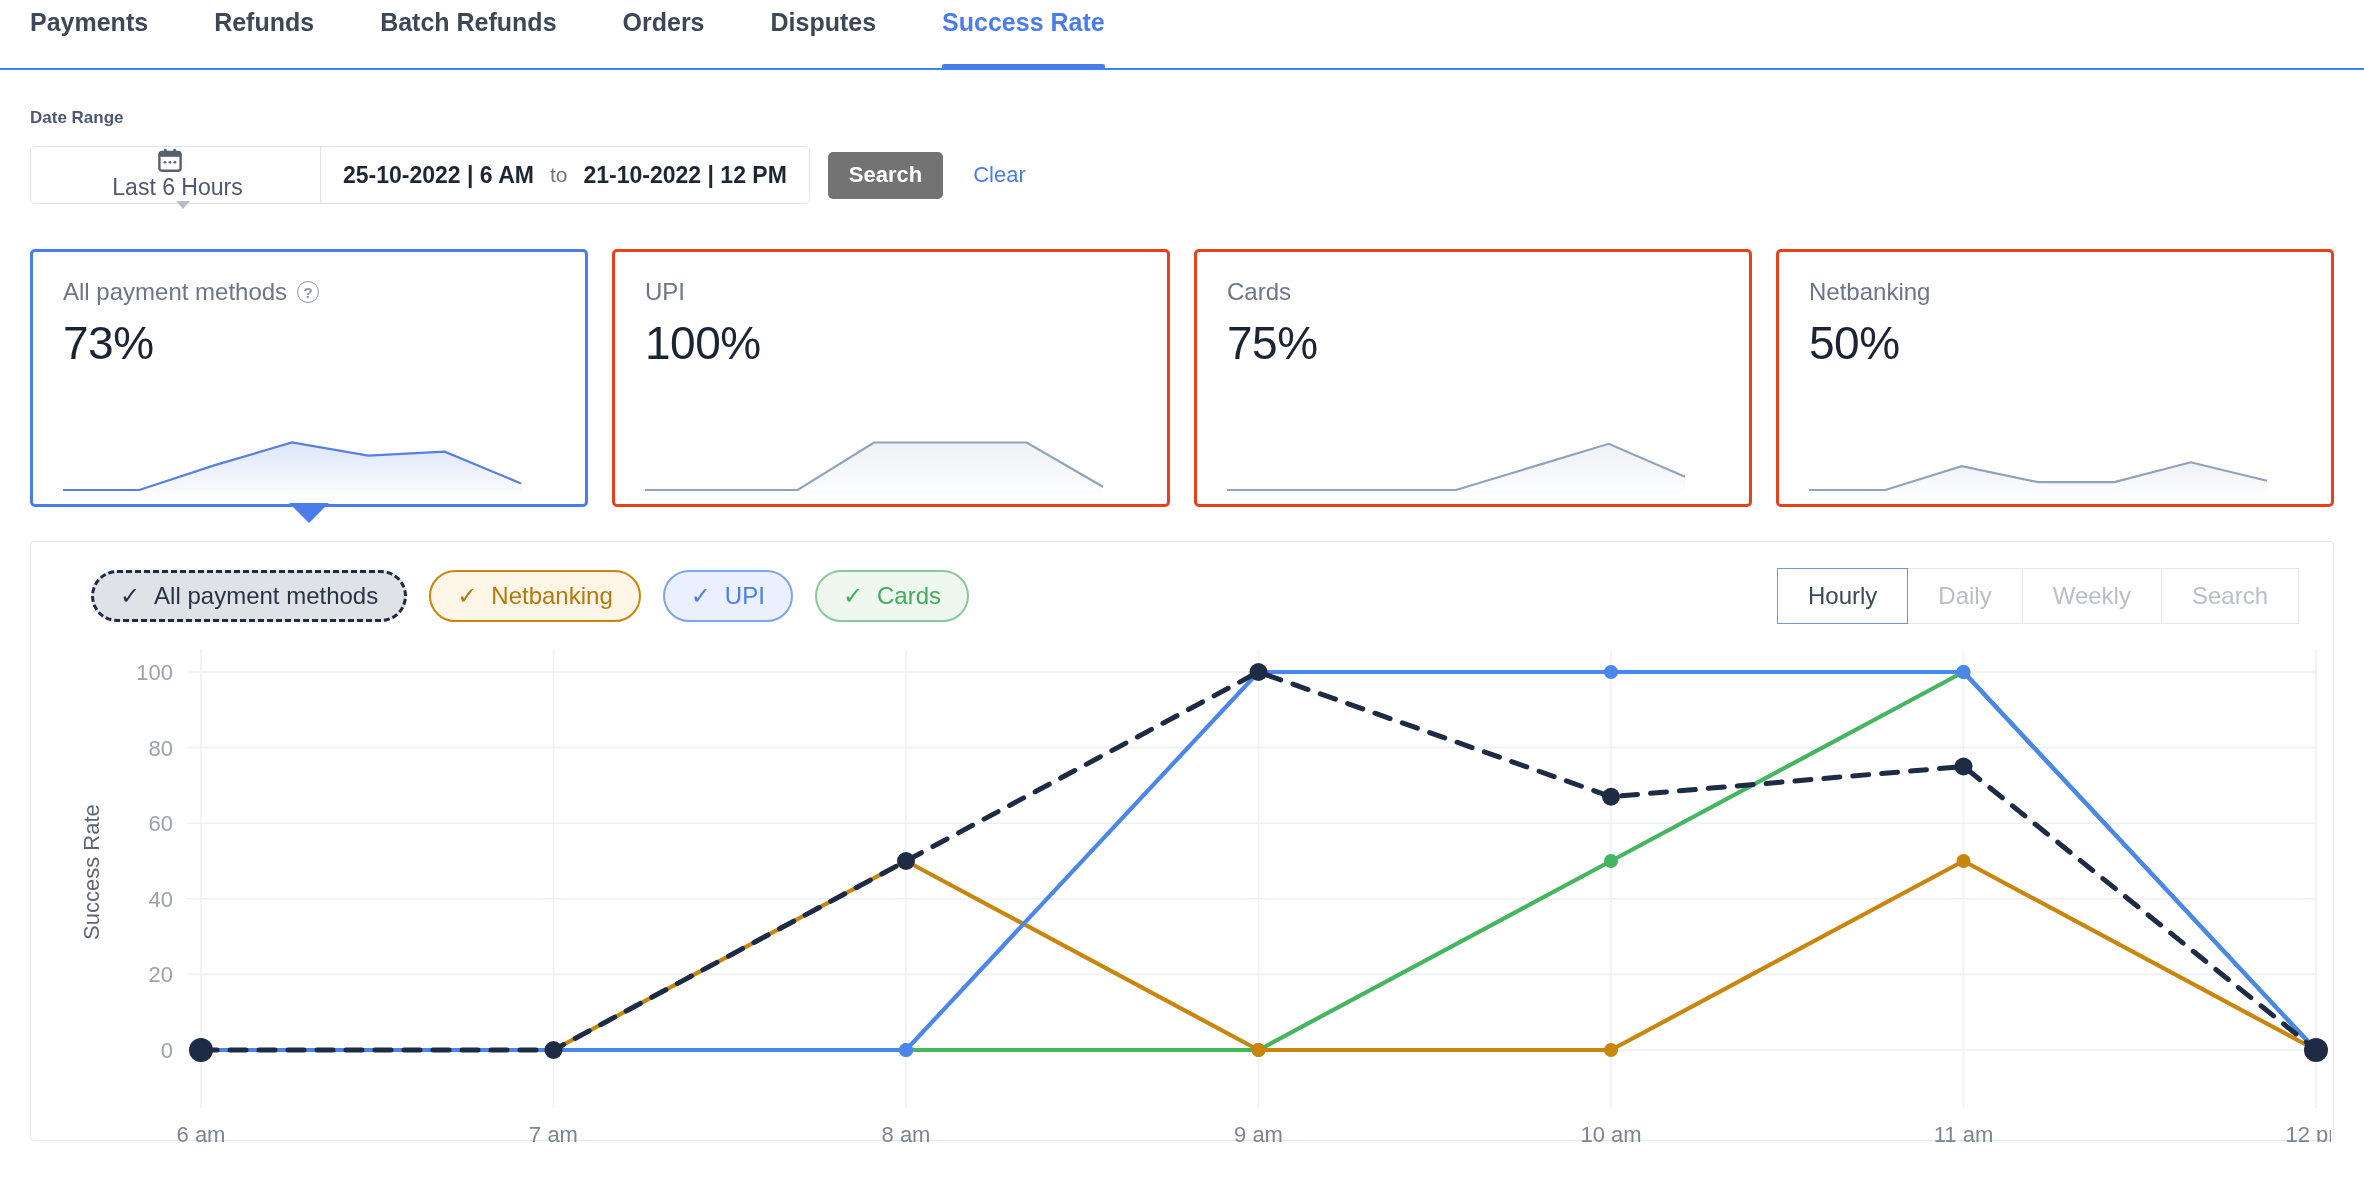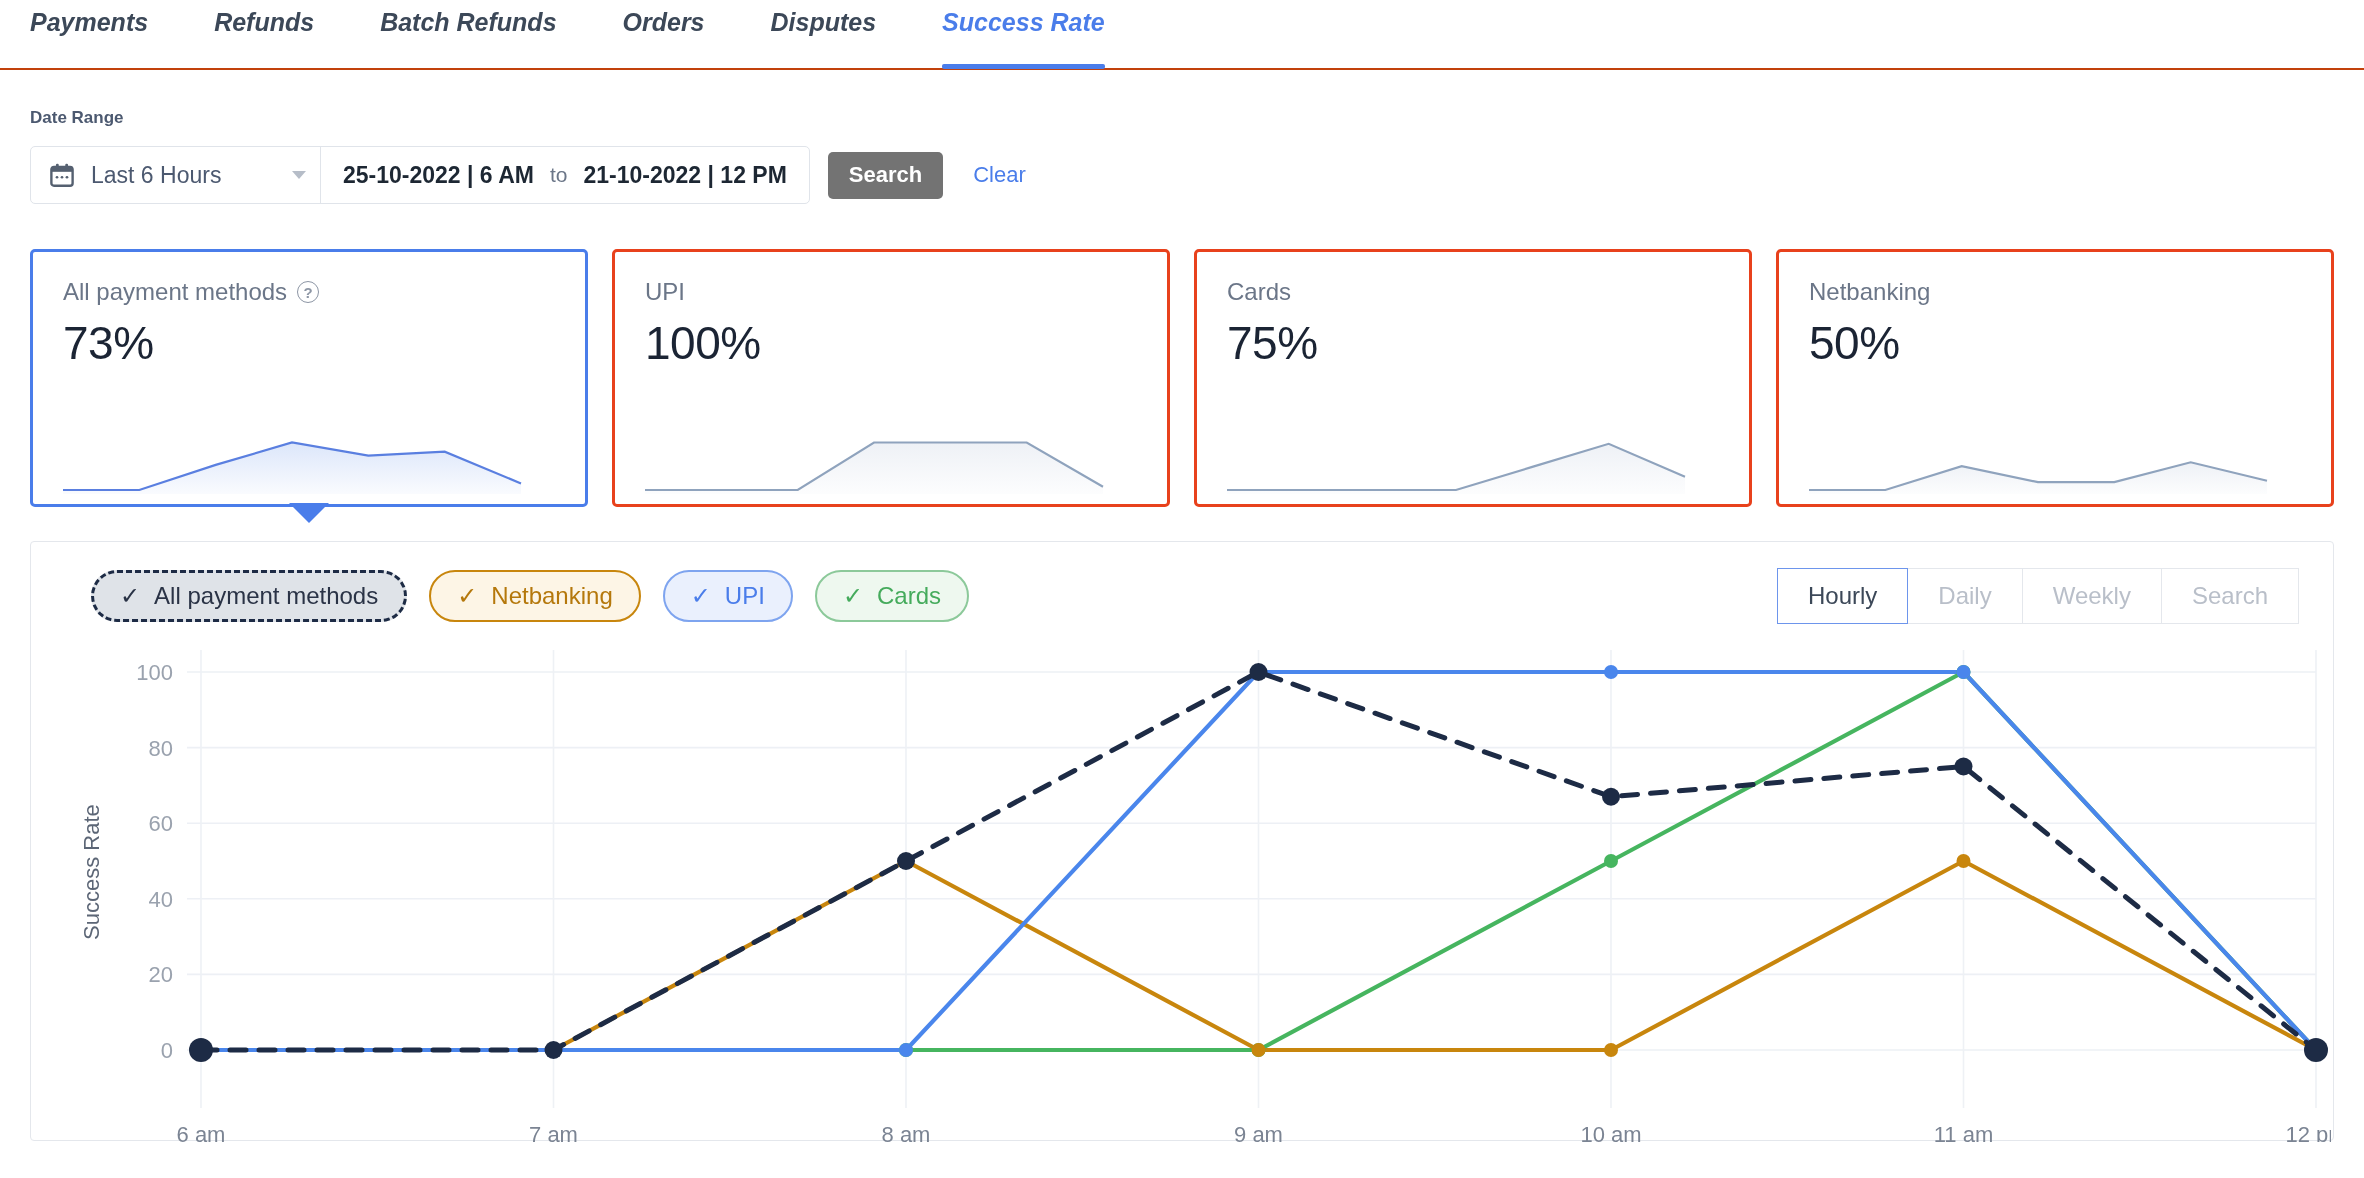--- a/index.html
+++ b/index.html
@@ -7,25 +7,24 @@
     width: 2364px; height: 1178px;
     background: #ffffff;
     font-family: "Liberation Sans", sans-serif;
     overflow: hidden;
   }
 
   
   .tabbar {
     position: relative;
     height: 70px;
-    border-bottom: 2px solid #c2410c;
+    border-bottom: 2px solid #3b82f6;
     display: flex;
     align-items: flex-start;
     padding-left: 30px;
-    font-style: italic;
   }
   .tab {
     position: relative;
     font-size: 25px;
     color: #3c4858;
     font-weight: 600;
     padding: 8px 0 30px 0;
     margin-right: 66px;
     cursor: pointer;
     white-space: nowrap;
@@ -56,20 +55,21 @@
     border-radius: 5px;
     height: 58px;
     background: #fff;
   }
   .dr-preset {
     display: flex; align-items: center;
     padding: 0 14px 0 18px;
     border-right: 1.5px solid #e0e4ea;
     width: 290px;
     cursor: pointer;
+    flex-direction: column;
   }
   .cal-icon { width: 26px; height: 27px; flex: 0 0 auto; margin-right: 16px; }
   .preset-text { font-size: 23px; color: #4c5970; flex: 1 1 auto; }
   .caret {
     width: 0; height: 0;
     border-left: 7px solid transparent;
     border-right: 7px solid transparent;
     border-top: 8px solid #b6bdc8;
     margin-left: 10px;
   }

